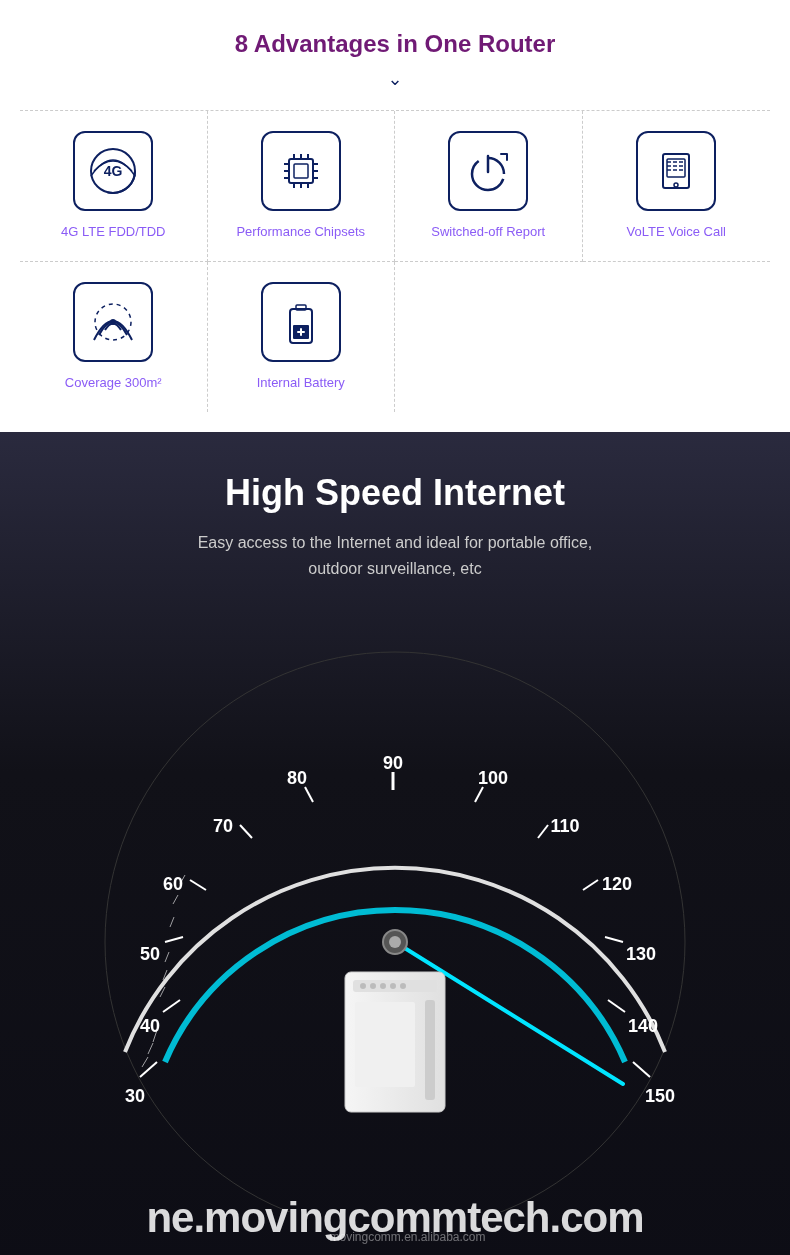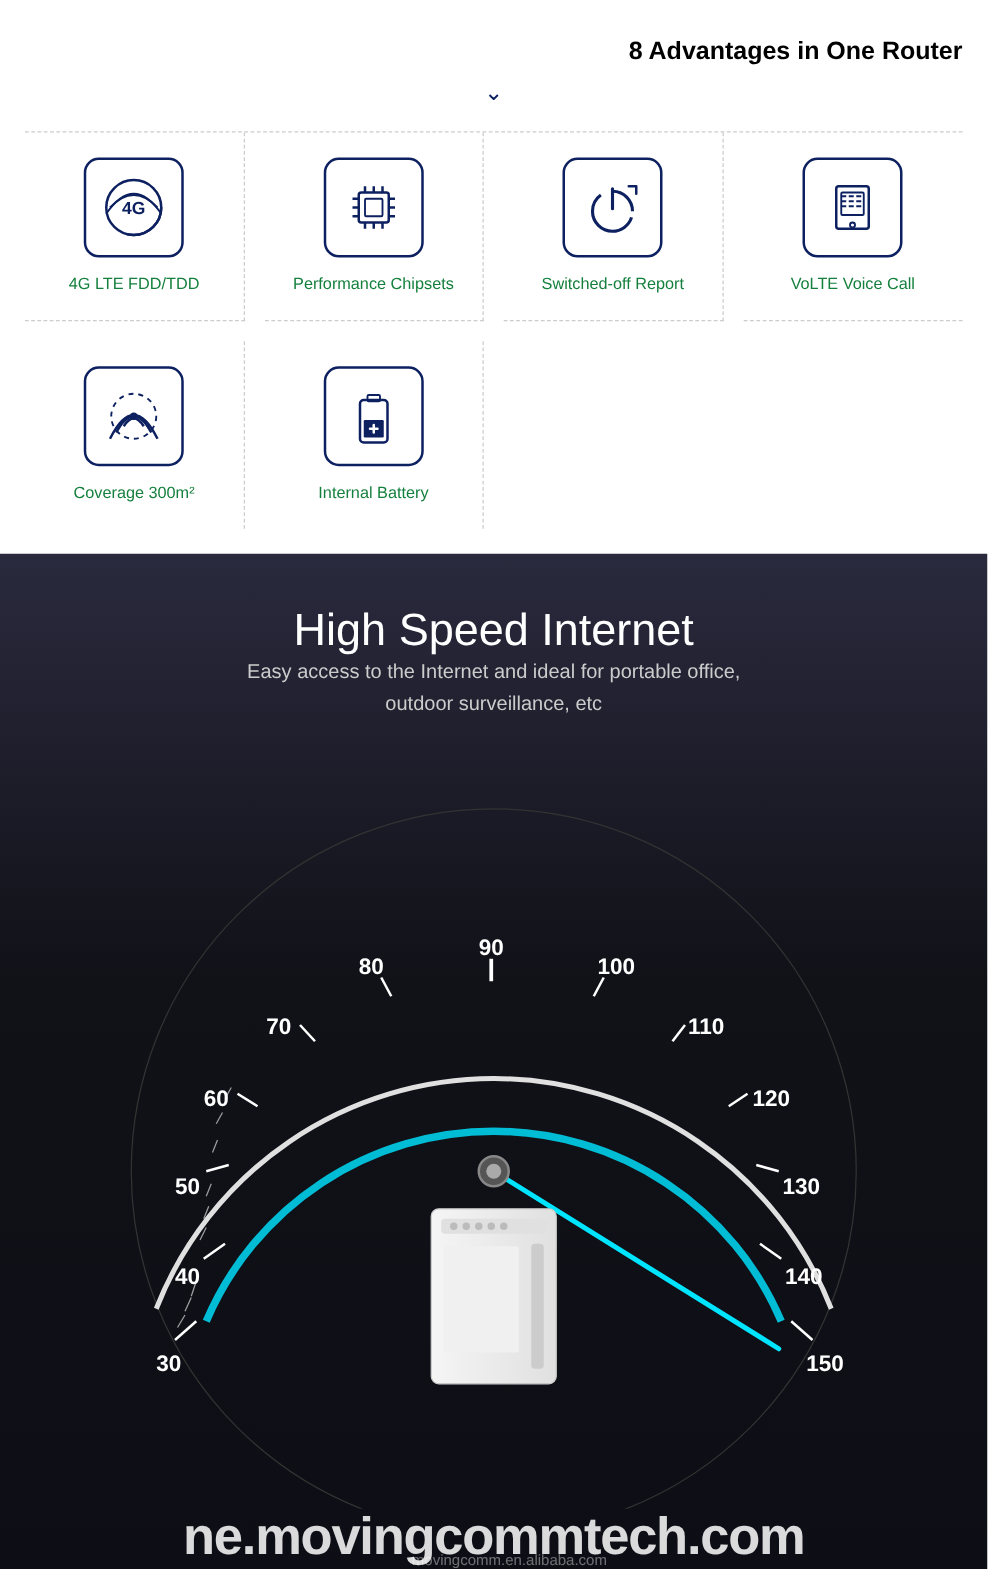--- a/index.html
+++ b/index.html
@@ -4,36 +4,36 @@
   <style>
     * { margin: 0; padding: 0; box-sizing: border-box; }
     body { width: 790px; font-family: Arial, sans-serif; background: #fff; overflow-x: hidden; }
 
     
     .advantages-section {
       background: #fff;
       padding: 30px 20px 20px;
     }
     .advantages-title {
-      text-align: right;
-      color: #000000;
-      font-size: 20px;
+      text-align: center;
+      color: #701a75;
+      font-size: 24px;
       font-weight: bold;
       margin-bottom: 10px;
     }
     .chevron-down {
       text-align: center;
       color: #0d2060;
       font-size: 18px;
       margin-bottom: 20px;
     }
     .advantages-grid {
       display: grid;
       grid-template-columns: repeat(4, 1fr);
-      gap: 16px;
+      gap: 0;
       border-top: 1px dashed #ccc;
     }
     .advantage-item {
       display: flex;
       flex-direction: column;
       align-items: center;
       padding: 20px 10px;
       border-right: 1px dashed #ccc;
       border-bottom: 1px dashed #ccc;
     }
@@ -55,42 +55,43 @@
       align-items: center;
       justify-content: center;
       margin-bottom: 12px;
     }
     .icon-box svg {
       width: 50px;
       height: 50px;
     }
     .advantage-label {
       text-align: center;
-      color: #15803d;
+      color: #8b5cf6;
       font-size: 13px;
       line-height: 1.4;
     }
 
     
     .speed-section {
       background: #1a1a2e;
       background: linear-gradient(180deg, #2a2a3e 0%, #111118 40%, #0d0d15 100%);
       min-height: 850px;
       position: relative;
       display: flex;
       flex-direction: column;
       align-items: center;
       padding: 40px 20px 0;
       overflow: hidden;
     }
     .speed-title {
       color: #fff;
       font-size: 36px;
-      font-weight: normal;
-      text-align: center;
+      font-weight: bold;
+      text-align: center;
+      margin-bottom: 16px;
     }
     .speed-subtitle {
       color: #ccc;
       font-size: 16px;
       text-align: center;
       line-height: 1.6;
       max-width: 540px;
       margin-bottom: 30px;
     }
 

